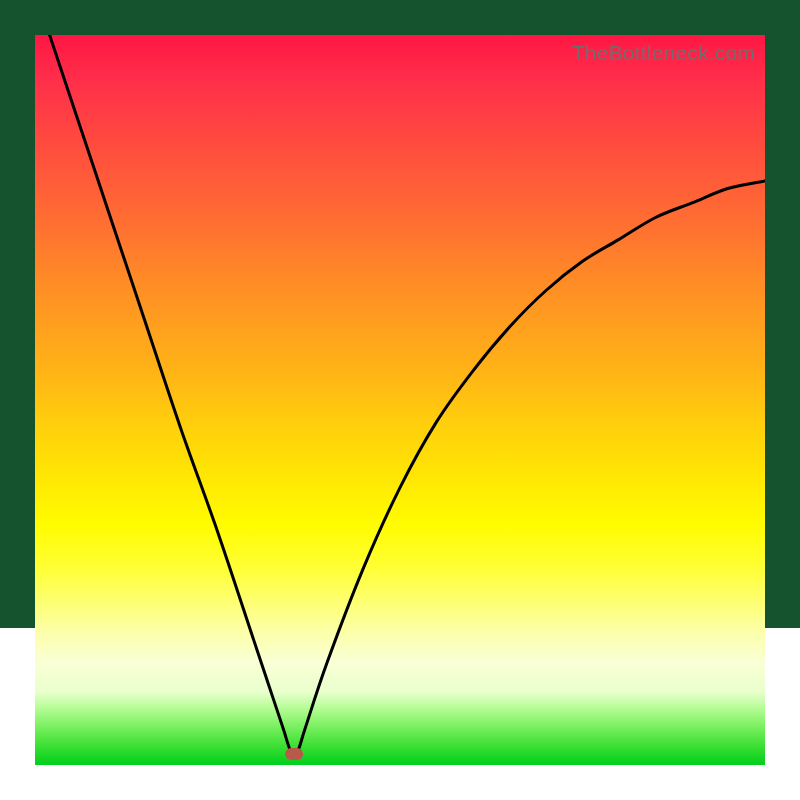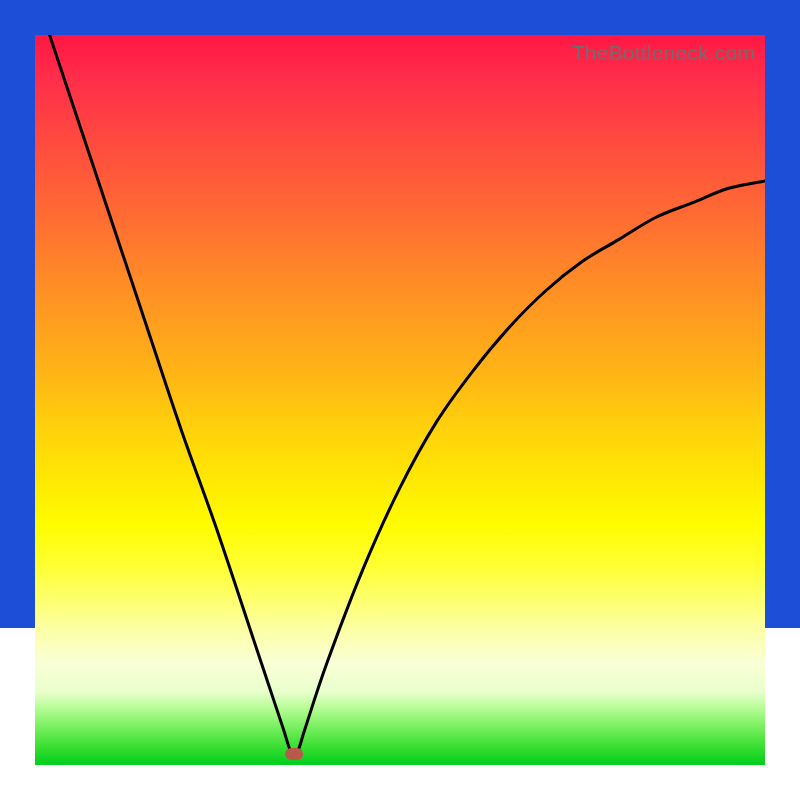--- a/index.html
+++ b/index.html
@@ -1,20 +1,20 @@
 <!DOCTYPE html>
 <html><head>
 <meta charset="utf-8">
 <style>
   * { margin: 0; padding: 0; box-sizing: border-box; }
   html, body { width: 800px; height: 800px; overflow: hidden; }
   .frame {
     width: 800px;
     height: 628px;
-    background: #1d4ed8;
+    background: #14532d;
     position: relative;
   }
   .plot-area {
     position: absolute;
     left: 35px;
     top: 35px;
     width: 730px;
     height: 730px;
     background: linear-gradient(to bottom,
       #ff1744 0%,

